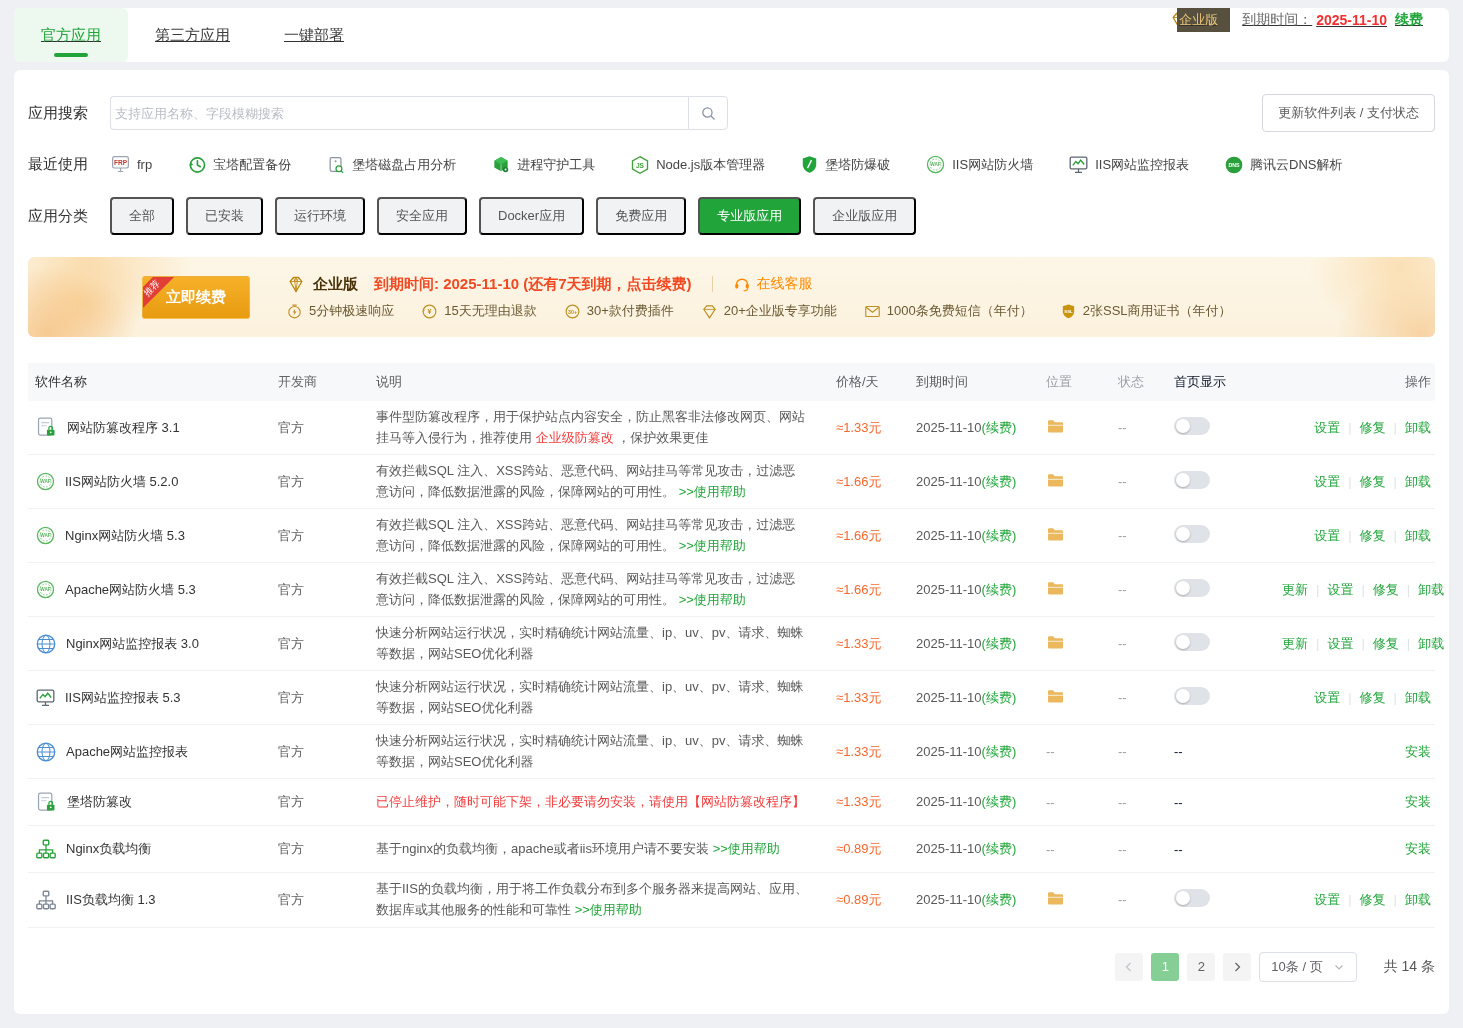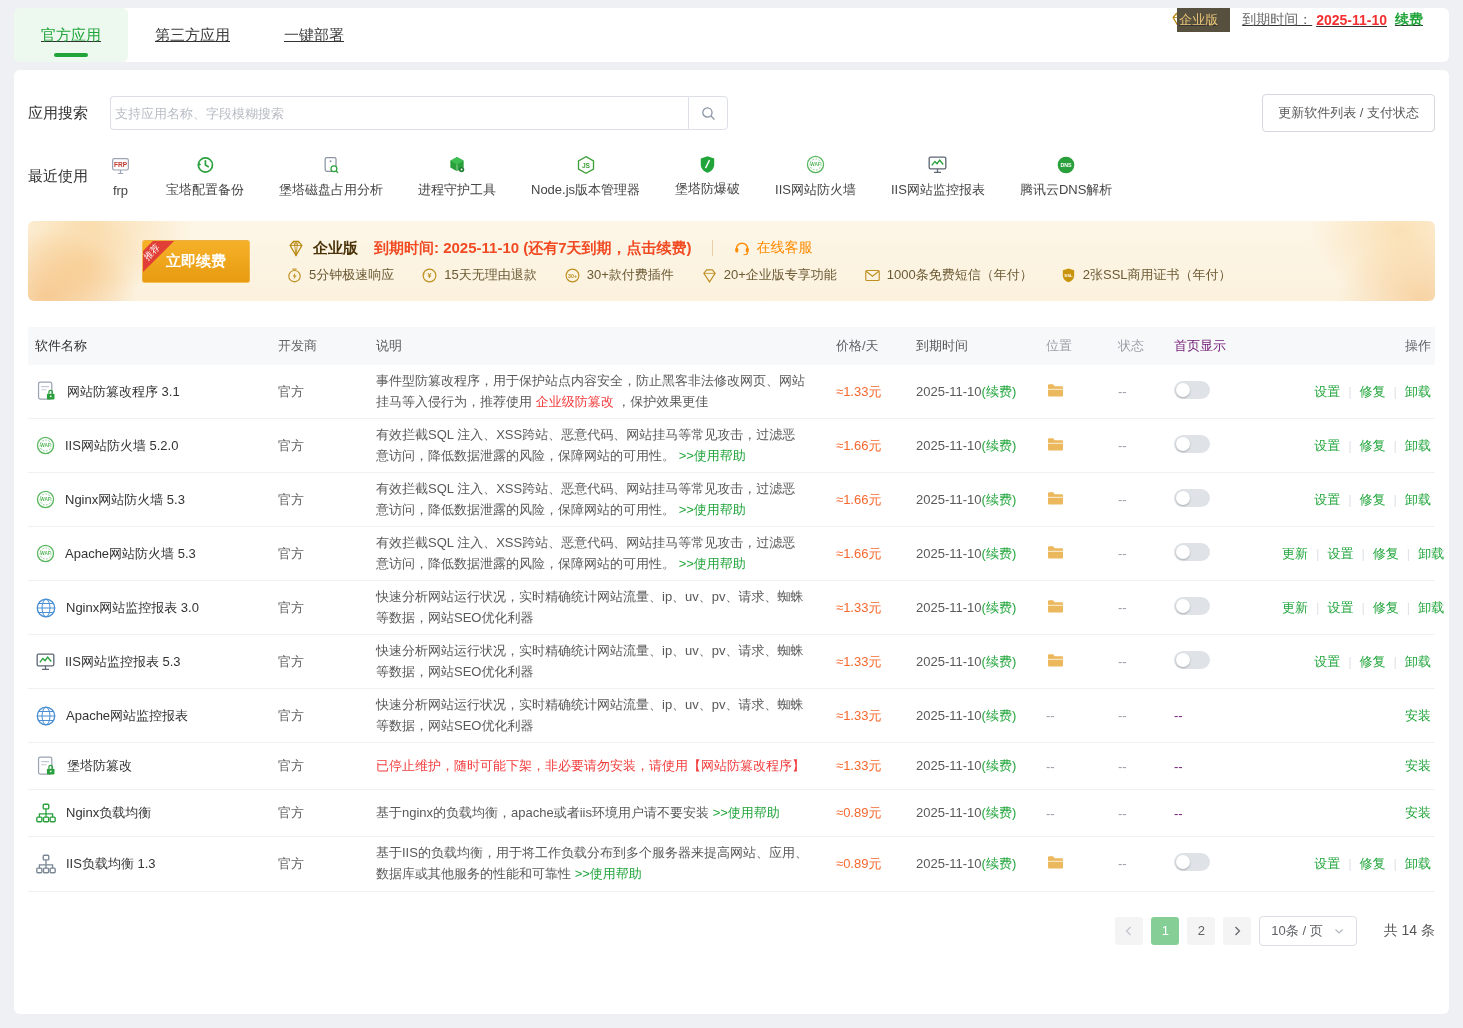--- a/index.html
+++ b/index.html
@@ -32,21 +32,21 @@
   .form-row { display:flex; align-items:center; margin-top:22px; }
   .form-label { width:82px; font-size:15px; color:#333; flex:none; }
 
   .search-wrap { display:flex; }
   .search-input { width:578px; height:34px; border:1px solid #dcdfe6; border-right:none; border-radius:4px 0 0 4px; padding:0 4px; font-size:13px; color:#333; outline:none; }
   .search-input::placeholder { color:#b8bcc4; }
   .search-btn { width:40px; height:34px; border:1px solid #dcdfe6; border-radius:0 4px 4px 0; background:#fff; display:flex; align-items:center; justify-content:center; cursor:pointer; }
   .update-btn { margin-left:auto; border:1px solid #d4d7de; background:#fff; color:#5a5a5a; font-size:13px; padding:9px 15px; border-radius:4px; cursor:pointer; }
 
   .recent-list { display:flex; align-items:center; gap:35px; }
-  .recent-item { display:flex; align-items:center; gap:6px; font-size:13px; color:#454545; cursor:pointer;flex-direction:column; }
+  .recent-item { display:flex; align-items:center; gap:6px; font-size:13px; color:#454545; cursor:pointer; }
 
   .cat-list { display:flex; align-items:center; gap:12px; }
   .cat-btn { background:#f1f2f4; color:#555; font-size:13px; padding:8px 17px; border-radius:4px; cursor:pointer; }
   .cat-btn.active { background:#21a53b; color:#fff; }
 
   
   .banner {
     margin-top:22px; height:80px; border-radius:6px; position:relative;
     display:flex; align-items:center; padding-left:114px;
     background:
@@ -75,21 +75,21 @@
   .trow { display:flex; align-items:center; border-bottom:1px solid #f0f1f3; min-height:47px; padding:6px 0; font-size:13px; }
   .c-name { width:250px; padding-left:7px; flex:none; display:flex; align-items:center; gap:9px; color:#333; }
   .thead .c-name { display:block; }
   .c-dev  { width:98px; flex:none; color:#666; }
   .c-desc { width:450px; flex:none; color:#595959; line-height:1.58; padding-right:18px; }
   .c-price{ width:90px; flex:none; padding-left:10px; color:#f5682e; }
   .thead .c-price { color:#606266; }
   .c-exp  { width:130px; flex:none; color:#595959; }
   .c-loc  { width:72px; flex:none; color:#9aa0a8; }
   .c-stat { width:56px; flex:none; color:#9aa0a8; }
-  .c-home { width:108px; flex:none; color:#701a75; }
+  .c-home { width:108px; flex:none; color:#0f172a; }
   .c-act  { flex:1; text-align:right; padding-right:4px; color:#606266; white-space:nowrap; }
   .seg-red { color:#f23c3c; }
   .seg-help { color:#21a53b; }
   .link { cursor:pointer; }
   .renew-suffix { color:#21a53b; cursor:pointer; }
   .act-link { color:#21a53b; cursor:pointer; }
   .act-sep { color:#e0e3e8; margin:0 8px; }
   .toggle { width:36px; height:18px; border-radius:9px; background:#dfe3e8; position:relative; display:inline-block; cursor:pointer; }
   .toggle .knob { position:absolute; left:2px; top:2px; width:14px; height:14px; border-radius:50%; background:#fff; box-shadow:0 1px 2px rgba(0,0,0,.25); }
 
@@ -232,20 +232,33 @@
             <svg width="20" height="20" viewBox="0 0 24 24">
               <circle cx="12" cy="12" r="10" fill="#2aa03c"></circle>
               <text x="12" y="14.4" font-size="6.4" font-weight="bold" fill="#fff" text-anchor="middle" font-family="sans-serif">DNS</text>
             </svg>
           </span>
           <span>腾讯云DNS解析</span>
         </span>
       </div>
   </div>
 
+  <div class="form-row">
+    <span class="form-label">应用分类</span>
+    <div class="cat-list" id="cat-list">
+        <button class="cat-btn">全部</button>
+        <button class="cat-btn">已安装</button>
+        <button class="cat-btn">运行环境</button>
+        <button class="cat-btn">安全应用</button>
+        <button class="cat-btn">Docker应用</button>
+        <button class="cat-btn">免费应用</button>
+        <button class="cat-btn active">专业版应用</button>
+        <button class="cat-btn">企业版应用</button>
+      </div>
+  </div>
 
   <div class="banner">
     <button class="renew-big">
       <span class="ribbon">推荐</span>
       <span>立即续费</span>
     </button>
     <div class="banner-info">
       <div class="b-row1">
         <span class="icn" id="banner-edition-icon-slot">
             <svg width="20" height="20" viewBox="0 0 24 24">

